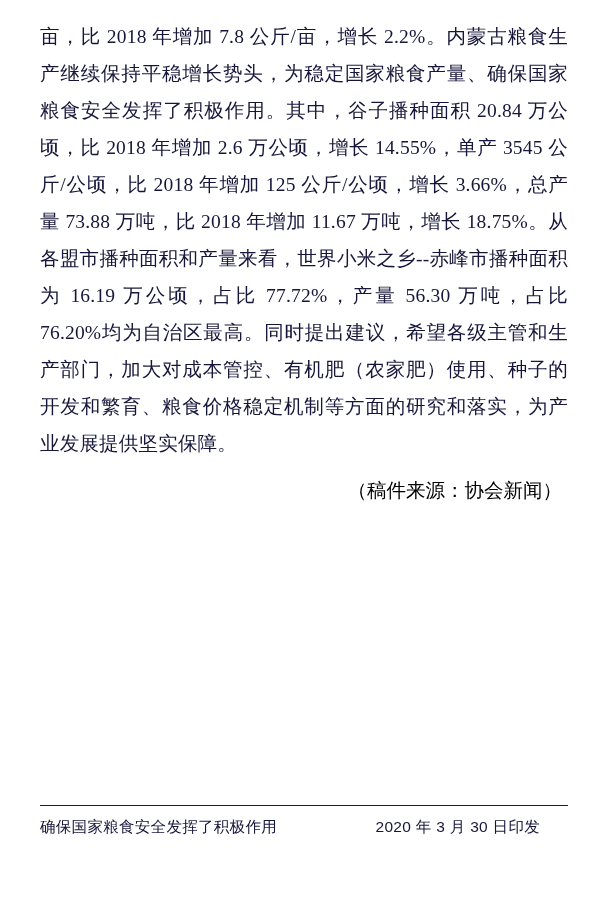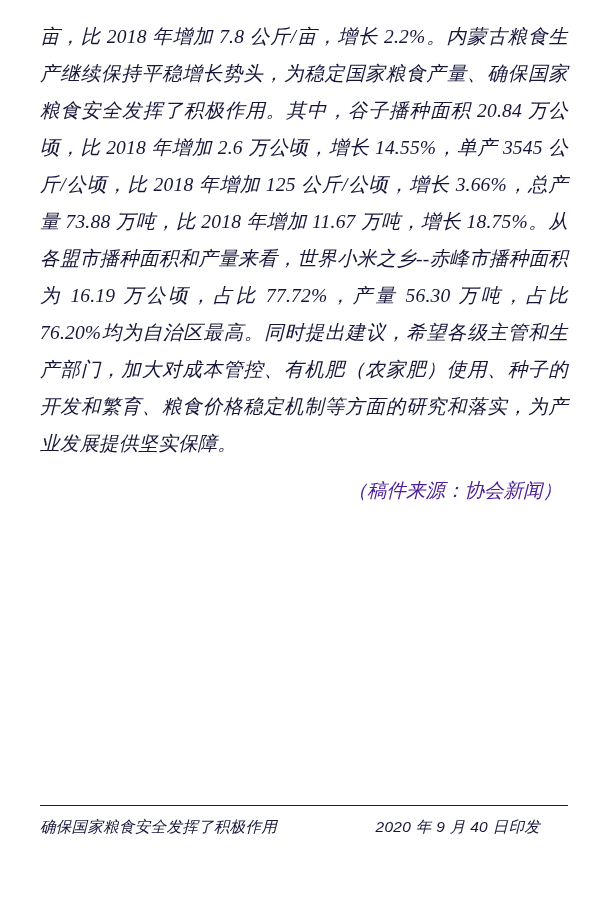--- a/index.html
+++ b/index.html
@@ -13,21 +13,20 @@
     font-family: "Liberation Serif", "DejaVu Serif", serif;
     color: #1a1a2e;
     overflow: hidden;
   }
   .page {
     position: relative;
     width: 605px;
     height: 922px;
     box-sizing: border-box;
     padding: 0;
-    font-style: italic;
   }
   .content {
     position: absolute;
     left: 40px;
     top: 18px;
     width: 528px;
   }
   p.para {
     margin: 0 0 0 0;
     font-size: 19.5px;
@@ -40,21 +39,21 @@
   }
   p.para.indent {
     text-indent: 40px;
   }
   .source-line {
     margin-top: 10px;
     font-size: 19.5px;
     line-height: 37px;
     text-align: right;
     padding-right: 6px;
-    color: #4c1d95;
+    color: #000000;
   }
   .footer {
     position: absolute;
     left: 40px;
     top: 805px;
     width: 528px;
   }
   .footer-rule {
     border: none;
     border-top: 1.6px solid #1a1a3a;
@@ -96,19 +95,19 @@
 
   <div class="content">
     <p class="para">亩，比 2018 年增加 7.8 公斤/亩，增长 2.2%。内蒙古粮食生产继续保持平稳增长势头，为稳定国家粮食产量、确保国家粮食安全发挥了积极作用。其中，谷子播种面积 20.84 万公顷，比 2018 年增加 2.6 万公顷，增长 14.55%，单产 3545 公斤/公顷，比 2018 年增加 125 公斤/公顷，增长 3.66%，总产量 73.88 万吨，比 2018 年增加 11.67 万吨，增长 18.75%。从各盟市播种面积和产量来看，世界小米之乡--赤峰市播种面积为 16.19 万公顷，占比 77.72%，产量 56.30 万吨，占比 76.20%均为自治区最高。同时提出建议，希望各级主管和生产部门，加大对成本管控、有机肥（农家肥）使用、种子的开发和繁育、粮食价格稳定机制等方面的研究和落实，为产业发展提供坚实保障。</p>
     <div class="source-line">（稿件来源：协会新闻）</div>
   </div>
 
   <div class="footer">
     <hr class="footer-rule">
     <div class="footer-row">
       <span class="footer-left">确保国家粮食安全发挥了积极作用</span>
-      <span class="footer-right">2020 年 9 月 40 日印发</span>
+      <span class="footer-right">2020 年 3 月 30 日印发</span>
     </div>
   </div>
 
   <div class="page-number">- 12 -</div>
 
 </div>
 
 </body></html>

